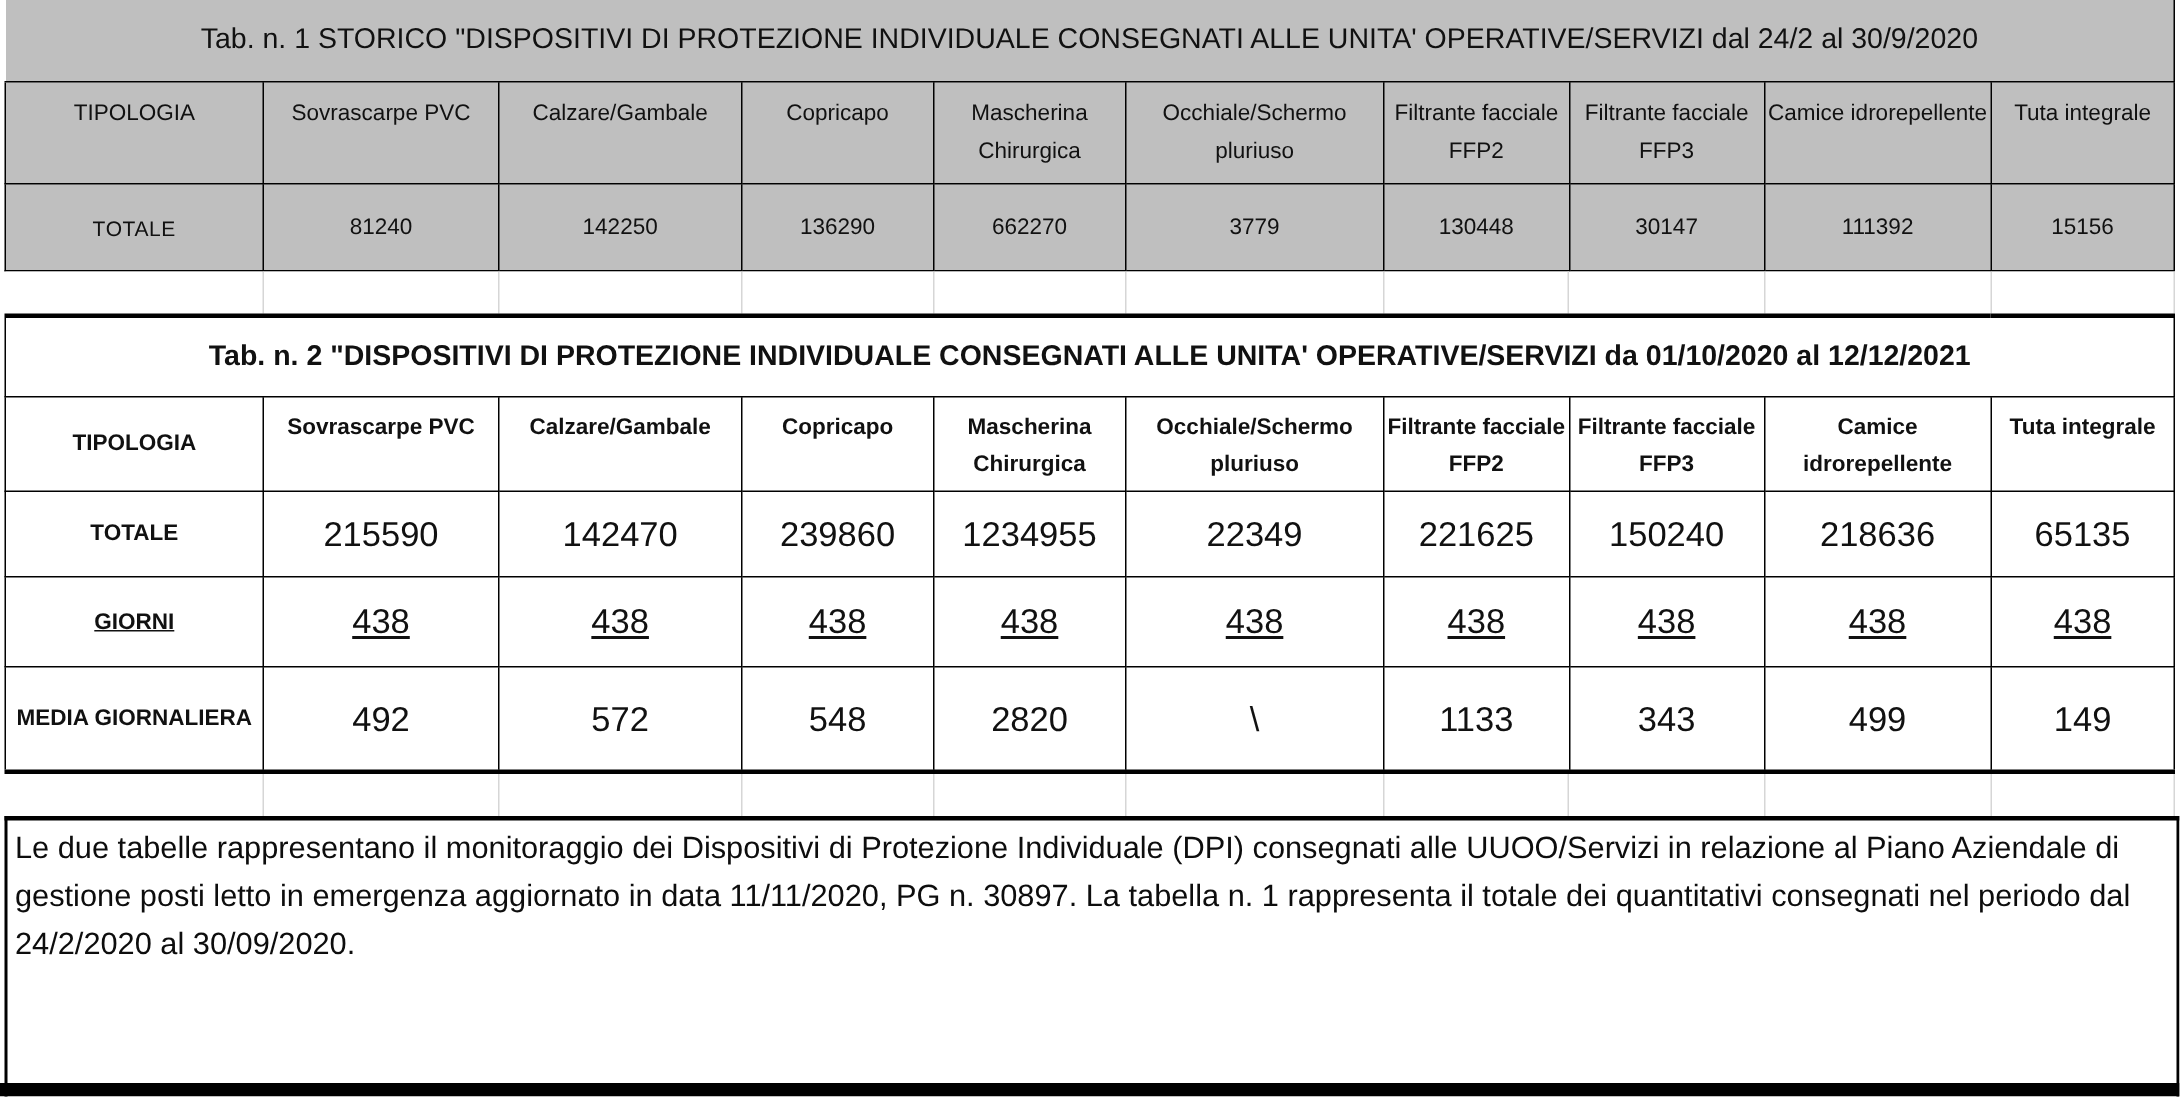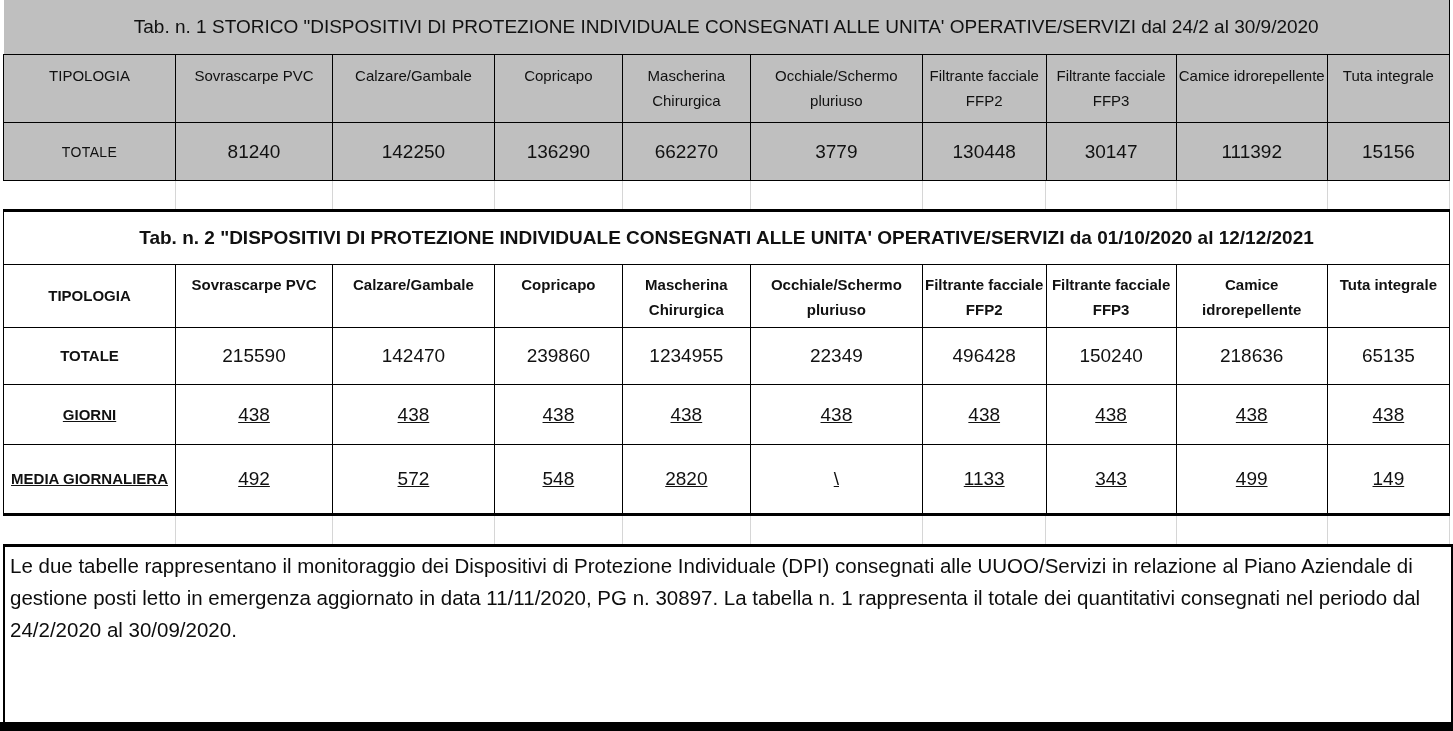--- a/index.html
+++ b/index.html
@@ -22,43 +22,43 @@
   }
   .t1 .titlecell{
     border-top:none;border-left:none;
     height:52px;font-size:19px;font-weight:normal;
   }
   .t1 th{
     height:57px;font-size:15px;font-weight:normal;
     vertical-align:top;padding-top:9px;line-height:1.65;
   }
   .t1 td.rowlabel{font-size:14px;letter-spacing:.4px;}
-  .t1 td.num{font-size:19px;height:55px;}
+  .t1 td.num{font-size:15px;height:55px;}
 
   
   .gap td{height:26px;background:#fff;border-right:1px solid #d6d6d6;}
 
   
   .t2{border-top:3px solid #000;border-bottom:3px solid #000;}
   .t2 th,.t2 td{
     background:#fff;border:1px solid #000;text-align:center;vertical-align:middle;
   }
   .t2 .titlecell{
     border-top:none;height:50px;font-size:19px;font-weight:bold;
   }
   .t2 th{
     height:53px;font-size:15px;font-weight:bold;
     vertical-align:top;padding-top:8px;line-height:1.65;
   }
   .t2 th.mid{vertical-align:middle;padding-top:0;line-height:1.3;}
   .t2 td.rowlabel{font-size:15px;font-weight:bold;line-height:1.45;}
-  .t2 td.num{font-size:19px;}
+  .t2 td.num{font-size:23px;}
   .t2 tr.r1 td{height:54px;}
   .t2 tr.r2 td{height:57px;text-decoration:underline;}
-  .t2 tr.r3 td{height:66px;text-decoration:underline;}
+  .t2 tr.r3 td{height:66px;}
 
   
   .notes{
     margin-left:3px;width:1437px;height:195px;
     border-top:3px solid #000;border-left:2px solid #000;border-right:2px solid #000;
     padding:3px 4px 0 5px;
     font-size:20.5px;line-height:1.56;color:#0d0d0d;
   }
   .notes p{margin:0;white-space:pre-wrap;}
 
@@ -171,21 +171,21 @@
       <th>Camice idrorepellente</th>
       <th>Tuta integrale</th>
     </tr>
     <tr class="r1">
       <td class="rowlabel">TOTALE</td>
       <td class="num">215590</td>
       <td class="num">142470</td>
       <td class="num">239860</td>
       <td class="num">1234955</td>
       <td class="num">22349</td>
-      <td class="num">496428</td>
+      <td class="num">221625</td>
       <td class="num">150240</td>
       <td class="num">218636</td>
       <td class="num">65135</td>
     </tr>
     <tr class="r2">
       <td class="rowlabel">GIORNI</td>
       <td class="num">438</td>
       <td class="num">438</td>
       <td class="num">438</td>
       <td class="num">438</td>

